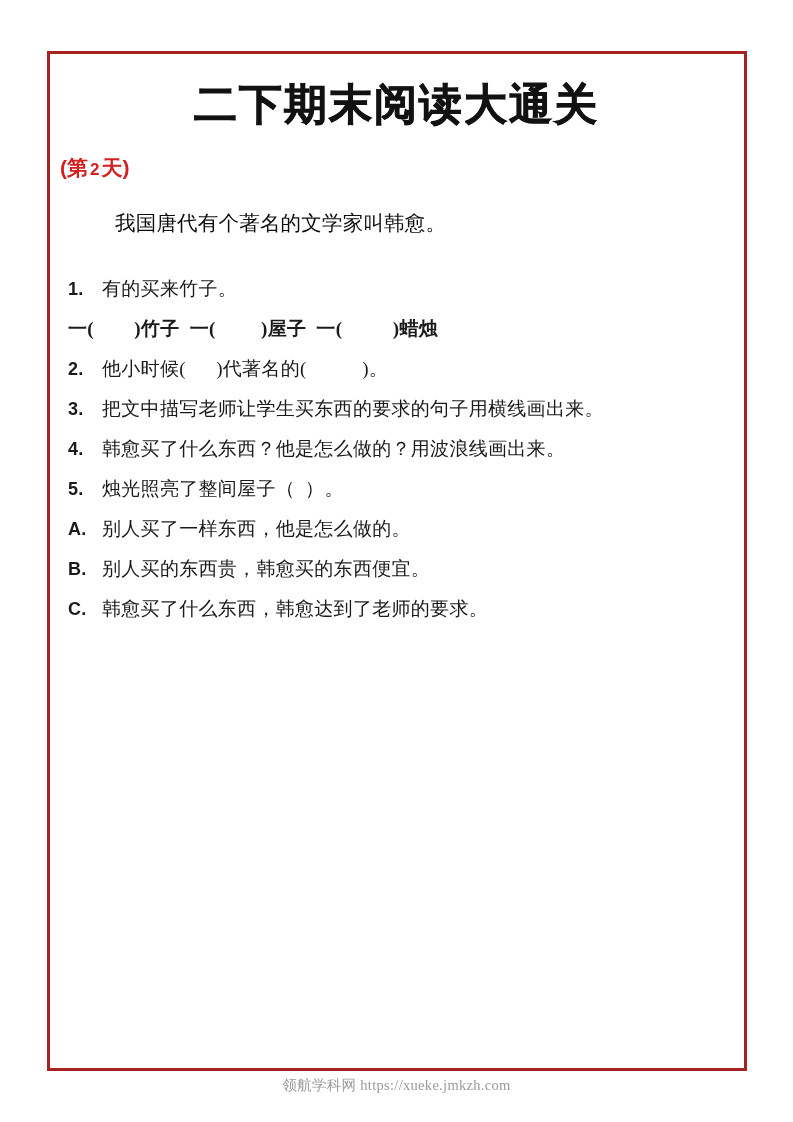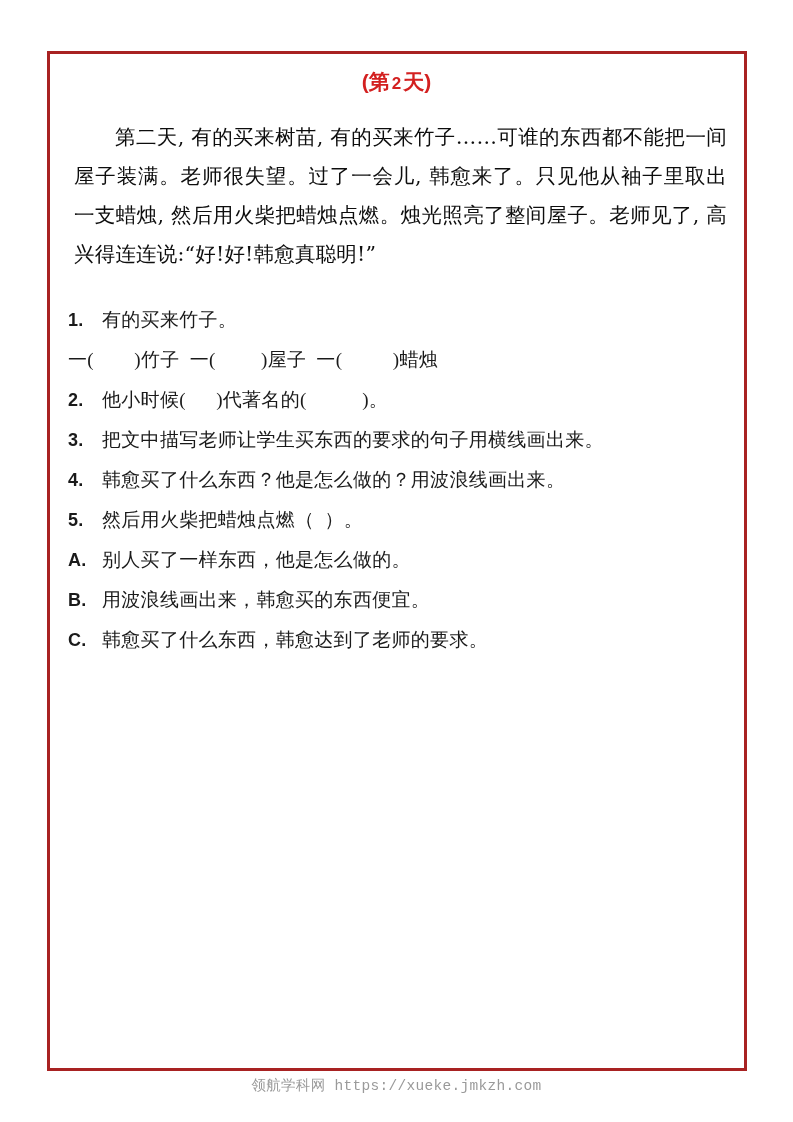--- a/index.html
+++ b/index.html
@@ -56,26 +56,26 @@
     font-family: "Liberation Sans", "DejaVu Sans", sans-serif;
     font-weight: bold;
     font-size: 43px;
     letter-spacing: 2px;
     color: #121212;
     line-height: 1.22;
     margin: 18px 0 0 0;
     -webkit-text-stroke: 0.7px #121212;
   }
   .subtitle {
-    text-align: center;
+    text-align: left;
     font-family: "Liberation Sans", "DejaVu Sans", sans-serif;
     font-weight: bold;
     font-size: 21px;
     color: #d32020;
-    margin-top: 8px;
+    margin-top: 24px;
     letter-spacing: 0px;
   }
   .subtitle .num {
     font-size: 17px;
     padding: 0 2px;
   }
 
   
   .passage {
     margin-top: 22px;
@@ -112,53 +112,54 @@
     width: 34px;
     font-family: "Liberation Sans", "DejaVu Sans", sans-serif;
     font-weight: bold;
     font-size: 18px;
   }
   .q-text {
     flex: 1 1 auto;
     white-space: pre-wrap;
   }
   .q-row.plain .q-label { width: 0; }
-  .q-row.plain .q-text { padding-left: 0; }
+  .q-row.plain .q-text { padding-left: 0; font-weight: bold; }
 
   
   #footer {
     position: absolute;
     left: 0;
     top: 1076px;
     width: 793px;
     text-align: center;
-    font-family: Liberation Mono, monospace;
+    font-family: Liberation Serif, serif;
     font-size: 14.5px;
     color: #9a9a9a;
     letter-spacing: 0.3px;
   }
 </style>
 </head>
 <body>
 
 <div id="page">
 
   <div id="frame">
     <div id="frame-inner"></div>
   </div>
 
   <div id="content">
 
+    <h1 class="title">二下期末阅读大通关</h1>
 
     <div class="subtitle">
       <span>(第</span><span class="num">2</span><span>天)</span>
     </div>
 
     <div class="passage">
-      <p>第二天, 有的买来树苗, 有的买来竹子……可谁的东西都不能把一间屋子装满。老师很失望。过了一会儿, 韩愈来了。只见他从袖子里取出一支蜡烛, 然后用火柴把蜡烛点燃。烛光照亮了整间屋子。老师见了, 高兴得连连说:“好!好!韩愈真聪明!”</p>
+      <p>我国唐代有个著名的文学家叫韩愈。</p>
     </div>
 
     <div class="questions">
 
       <div class="q-row">
         <span class="q-label">1.</span>
         <span class="q-text">有的买来竹子。</span>
       </div>
 
       <div class="q-row plain">
@@ -176,31 +177,31 @@
         <span class="q-text">把文中描写老师让学生买东西的要求的句子用横线画出来。</span>
       </div>
 
       <div class="q-row">
         <span class="q-label">4.</span>
         <span class="q-text">韩愈买了什么东西？他是怎么做的？用波浪线画出来。</span>
       </div>
 
       <div class="q-row">
         <span class="q-label">5.</span>
-        <span class="q-text">然后用火柴把蜡烛点燃（  ）。</span>
+        <span class="q-text">烛光照亮了整间屋子（  ）。</span>
       </div>
 
       <div class="q-row">
         <span class="q-label">A.</span>
         <span class="q-text">别人买了一样东西，他是怎么做的。</span>
       </div>
 
       <div class="q-row">
         <span class="q-label">B.</span>
-        <span class="q-text">用波浪线画出来，韩愈买的东西便宜。</span>
+        <span class="q-text">别人买的东西贵，韩愈买的东西便宜。</span>
       </div>
 
       <div class="q-row">
         <span class="q-label">C.</span>
         <span class="q-text">韩愈买了什么东西，韩愈达到了老师的要求。</span>
       </div>
 
     </div>
   </div>
 

